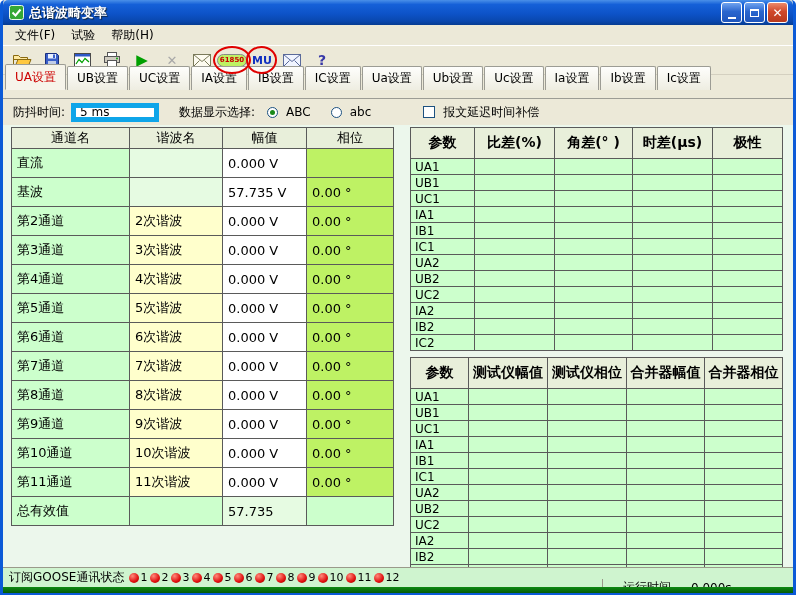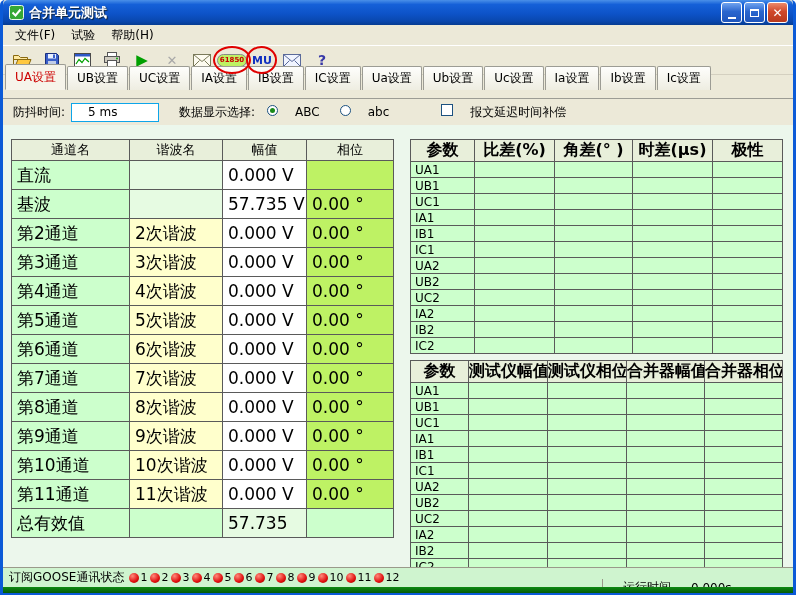--- a/index.html
+++ b/index.html
@@ -56,49 +56,49 @@
   .tab-bar { flex: 0 0 24px; height: 24px; display: flex; align-items: flex-end; padding: 9px 2px; background: #ECE9D8; border-bottom: 1px solid #9C9C94; }
   .tab {
     font-size: 12px; padding: 3px 9px; margin-right: 1px; cursor: pointer; white-space: nowrap;
     border: 1px solid #9C9C94; border-bottom: none; border-radius: 2px 2px 0 0;
     background: linear-gradient(#FEFEFC,#EEEDE1); position: relative; top: 1px; color: #000;
   }
   .tab.active { color: #CC0000; background: #F6F4EA; top: 0; padding-top: 4px; z-index: 2; margin-bottom: -1px; border-bottom: 1px solid #F6F4EA; }
 
   
   .settings-row { flex: 0 0 26px; height: 26px; display: flex; align-items: center; font-size: 12px; padding: 0 10px; gap: 6px; background: #ECE9D8; }
-  .txt-input { width: 88px; height: 19px; border: 1px solid #0ea5e9; background: #fff; font-size: 12px; font-family: inherit; padding: 1px 16px; }
+  .txt-input { width: 88px; height: 19px; border: 5px solid #0ea5e9; background: #fff; font-size: 12px; font-family: inherit; padding: 1px 4px; }
   .settings-lbl { white-space: nowrap; }
   .display-lbl { margin-left: 14px; }
-  .radio-wrap, .check-wrap { display: flex; gap: 17px; cursor: pointer; }
+  .radio-wrap, .check-wrap { display: flex; align-items: center; gap: 8px; cursor: pointer; }
   .radio-wrap { margin-left: 6px; }
   .radio-abc-lower { margin-left: 14px; }
   .check-wrap { margin-left: 46px; }
   .radio { width: 11px; height: 11px; border-radius: 50%; border: 1px solid #1C5180; background: #fff; display: inline-flex; align-items: center; justify-content: center; }
   .radio.checked::after { content: ""; width: 5px; height: 5px; border-radius: 50%; background: #1A8A1A; }
   .checkbox { width: 12px; height: 12px; border: 1px solid #1C5180; background: #fff; }
 
   
-  .main { flex: 1; display: flex; padding: 14px 8px 0; gap: 16px; background: #ECF7EC; overflow: hidden; position: relative; }
+  .main { flex: 1; display: flex; padding: 2px 8px 0; gap: 16px; background: #ECF7EC; overflow: hidden; position: relative; }
   table { border-collapse: collapse; table-layout: fixed; }
   .ltable { width: 382px; align-self: flex-start; background: #CCFFCC; }
   .ltable th { height: 21px; background: #E8EFDA; border: 1px solid #5A5A5A; font-size: 13px; font-weight: normal; color: #000; }
-  .ltable td { height: 29px; border: 1px solid #5A5A5A; font-size: 17px; padding: 0 5px; white-space: nowrap; overflow: hidden; }
+  .ltable td { height: 29px; border: 1px solid #5A5A5A; font-size: 13px; padding: 0 5px; white-space: nowrap; overflow: hidden; }
   td.c-channel { background: #CCFFCC; }
   td.c-harm { background: #FFFFCC; }
   td.c-harm.pale { background: #E6FBE2; }
   td.c-harm.grn { background: #CCFFCC; }
   td.c-amp { background: #FFFFFF; }
   td.c-amp.grn2 { background: #E6FBE2; }
   td.c-phase { background: #bef264; }
   td.c-phase.grn { background: #CCFFCC; }
 
   .right-panel { width: 372px; display: flex; flex-direction: column; gap: 6px; }
   .rtable { width: 372px; background: #CCFFCC; }
-  .rtable th { height: 19px; background: #E8EFDA; border: 1px solid #5A5A5A; font-size: 16px; font-weight: bold; white-space: nowrap; overflow: hidden; }
+  .rtable th { height: 31px; background: #E8EFDA; border: 1px solid #5A5A5A; font-size: 14px; font-weight: bold; white-space: nowrap; overflow: hidden; }
   .rtable td { height: 16px; border: 1px solid #5A5A5A; font-size: 12px; padding: 0 4px; background: #CCFFCC; white-space: nowrap; }
 
   
   .status-bar { flex: 0 0 20px; height: 20px; display: flex; align-items: center; background: #CFF4CF; border-top: 1px solid #9A9A8A; font-size: 12px; padding: 0 6px; white-space: nowrap; }
   .dots { display: flex; align-items: center; margin-left: 5px; }
   .dot-wrap { display: flex; align-items: center; margin-right: 3px; }
   .dot { width: 10px; height: 10px; border-radius: 50%; background: radial-gradient(circle at 35% 30%, #FF8A7A, #E01010 60%, #900000); margin-right: 1px; }
   .dot-num { font-size: 11px; }
   .runtime-group { margin-left: auto; display: flex; align-items: center; gap: 20px; padding-left: 20px; border-left: 1px solid #9A9A8A; margin-top: 20px; }
   .runtime-value { min-width: 96px; }
@@ -109,21 +109,21 @@
 
 <div id="window">
 
   <div class="title-bar">
     <span class="app-icon">
       <svg width="15" height="15" viewBox="0 0 15 15">
           <rect x="0.5" y="0.5" width="14" height="14" rx="2" fill="#35A835" stroke="#E8F8E8"></rect>
           <path d="M3.5 7.5 L6.5 10.5 L11.5 4.5" stroke="#fff" stroke-width="2" fill="none"></path>
         </svg>
     </span>
-    <span class="title-text">合并单元测试</span>
+    <span class="title-text">总谐波畸变率</span>
     <span class="win-controls">
       <span class="win-btn">
           <span class="glyph-min"></span>
         </span>
       <span class="win-btn">
           <span class="glyph-max"></span>
         </span>
       <span class="win-btn close">
           <span class="glyph-close">✕</span>
         </span>

